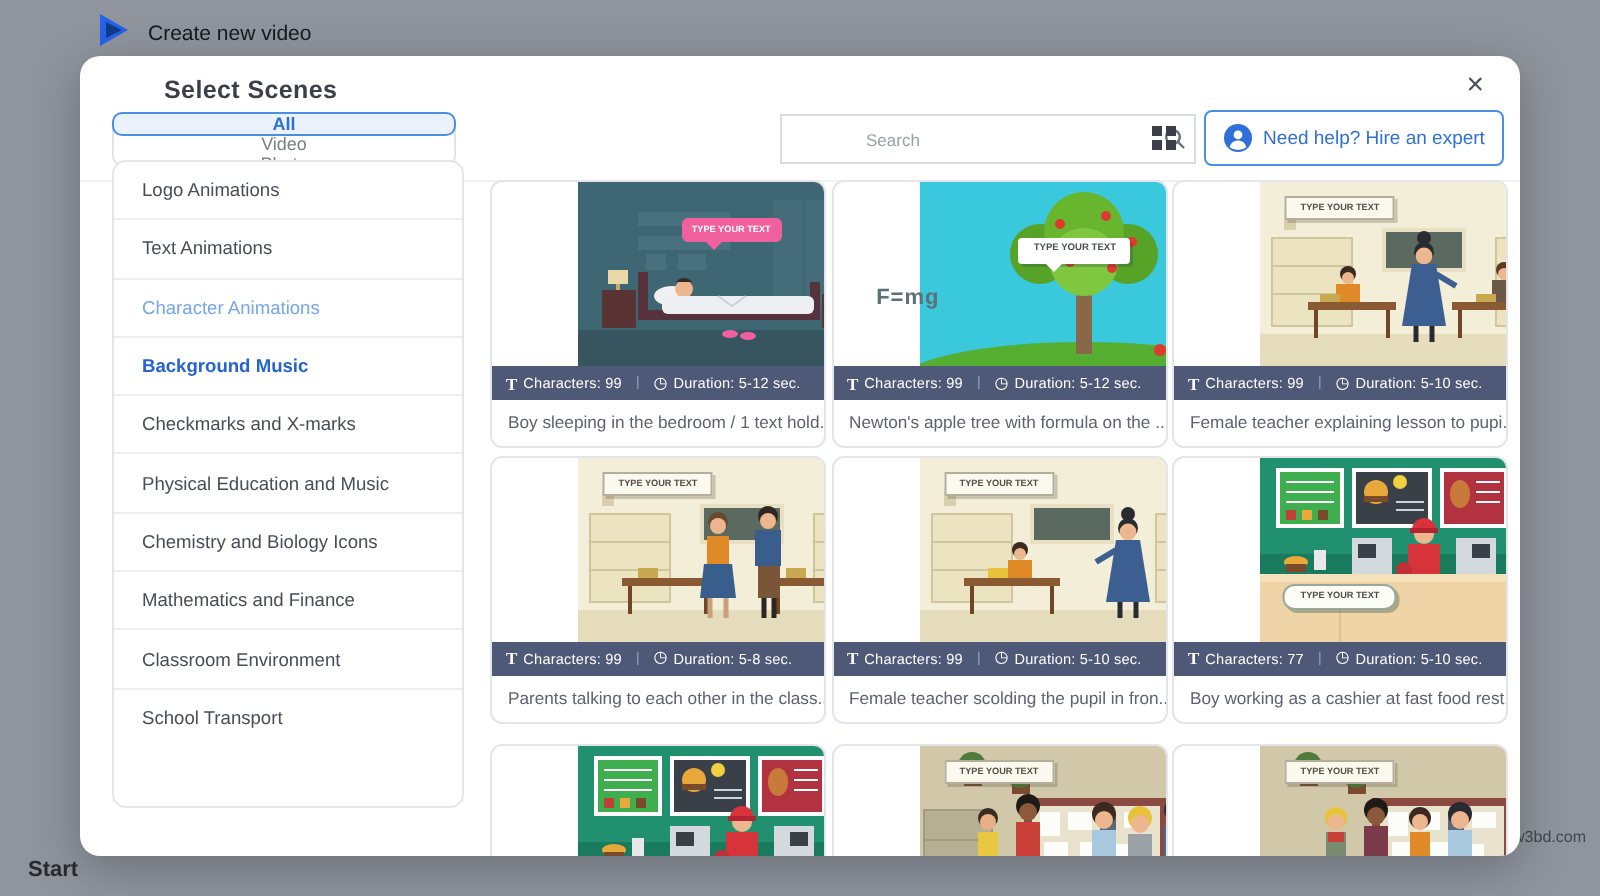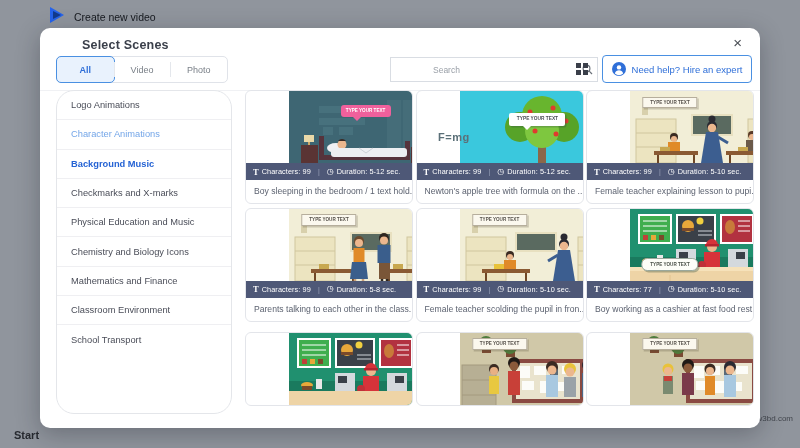--- a/index.html
+++ b/index.html
@@ -14,53 +14,53 @@
   .bg-start{position:absolute;left:14px;top:429px;font-size:11px;font-weight:bold;color:#272a30;}
   .watermark{position:absolute;right:7px;top:414px;font-size:8px;color:#42464d;}
 
   
   .modal{position:absolute;left:40px;top:28px;width:720px;height:400px;background:#fff;
          border-radius:10px;box-shadow:0 6px 24px rgba(20,24,34,.30);overflow:hidden;}
   .modal-title{position:absolute;left:42px;top:10px;font-size:12.5px;font-weight:bold;color:#3a3f4a;letter-spacing:.2px;}
   .close-x{position:absolute;right:14px;top:4px;font-size:15px;color:#4a4e55;cursor:pointer;padding:2px 4px;}
 
   .tabs{position:absolute;left:16px;top:28px;height:25px;width:170px;border:1px solid #e0e3e9;
-        border-radius:5px;display:flex;align-items:stretch;background:#fff;}
+        border-radius:5px;display:flex;align-items:stretch;background:#fff;flex-direction:column;}
   .tab{flex:1;display:flex;align-items:center;justify-content:center;font-size:9px;color:#7a8088;cursor:pointer;position:relative;}
   .tab.active{background:#e9f2fd;border:1px solid #4a90e2;border-radius:5px;color:#2f6fd8;font-weight:bold;margin:-1px;}
   .tab + .tab:not(.active)::before{content:"";position:absolute;left:0;top:5px;bottom:5px;width:1px;background:#e4e7ec;}
 
   .search-box{position:absolute;left:350px;top:29px;width:172px;height:23px;border:1px solid #d9dde3;
               display:flex;align-items:center;background:#fff;padding-left:34px;}
   .search-box input{flex:1;border:none;outline:none;font-size:8.5px;color:#4a4e55;padding:0 8px;
                     font-family:"Liberation Sans",sans-serif;background:transparent;}
   .search-box input::placeholder{color:#9aa0a8;}
   .search-ic{width:20px;display:flex;align-items:center;justify-content:center;cursor:pointer;}
 
   .grid-btn{position:absolute;left:532px;top:31px;width:20px;height:20px;display:flex;align-items:center;justify-content:center;cursor:pointer;}
   .help-btn{position:absolute;left:562px;top:27px;width:148px;height:26px;border:1px solid #4a90e2;border-radius:4px;
             display:flex;align-items:center;justify-content:center;gap:6px;color:#2f6fd8;font-size:9.5px;font-weight:normal;
             background:#fff;cursor:pointer;}
   .head-divider{position:absolute;left:0;right:0;top:62px;height:1px;background:#f0f1f4;}
 
   
-  .sidebar{position:absolute;left:16px;top:62px;width:174px;height:322px;border:1px solid #e4e6ea;border-radius:18px;
+  .sidebar{position:absolute;left:16px;top:52px;width:174px;height:322px;border:1px solid #e4e6ea;border-radius:7px;
            background:#fff;overflow:hidden;}
   .side-item{height:28.3px;display:flex;align-items:center;padding:0 14px;font-size:9.3px;color:#4a4d58;
              border-bottom:1px solid #efeff2;cursor:pointer;white-space:nowrap;}
   .side-item:last-child{border-bottom:none;}
   .side-item.link{color:#74a6e8;}
   .side-item.selected{color:#2563d4;font-weight:bold;}
 
   
   .grid{position:absolute;left:205px;top:62px;width:504px;height:338px;}
   .grow{display:flex;gap:2.5px;margin-bottom:3.5px;}
   .grow.last{margin-top:10px;}
   .card{width:166px;border:1px solid #e3e5ea;border-radius:6px;background:#fff;overflow:hidden;cursor:pointer;flex:none;}
-  .thumb{position:relative;height:72px;overflow:hidden;padding-left:43px;}
+  .thumb{position:relative;height:92px;overflow:hidden;padding-left:43px;}
   .thumb svg{display:block;}
   .meta{height:17px;background:#4e5877;display:flex;align-items:center;padding:0 7px;gap:3px;color:#fff;white-space:nowrap;}
   .mt{font-family:"Liberation Serif",serif;font-weight:bold;font-size:8.5px;}
   .mv{font-size:7.3px;letter-spacing:.1px;}
   .md{font-size:7px;color:#9aa2ba;margin:0 4px;}
   .mc{font-size:8px;line-height:1;}
   .cap{padding:6px 8px 7px 8px;font-size:8.6px;color:#5c6270;white-space:nowrap;overflow:hidden;}
 
   
   .lbl{position:absolute;font-weight:bold;text-align:center;line-height:1.25;}
@@ -125,20 +125,21 @@
         <circle cx="7" cy="5.4" r="2.2" fill="#fff"></circle>
         <path d="M2.8 11.6c.6-2.3 2.3-3.3 4.2-3.3s3.6 1 4.2 3.3a7 7 0 0 1-8.4 0z" fill="#fff"></path>
       </svg>
       <span>Need help? Hire an expert</span>
     </div>
 
     <div class="head-divider"></div>
 
     <div class="sidebar">
       <div class="side-item">Logo Animations</div>
+      <div class="side-item">Text Animations</div>
       <div class="side-item link">Character Animations</div>
       <div class="side-item selected">Background Music</div>
       <div class="side-item">Checkmarks and X-marks</div>
       <div class="side-item">Physical Education and Music</div>
       <div class="side-item">Chemistry and Biology Icons</div>
       <div class="side-item">Mathematics and Finance</div>
       <div class="side-item">Classroom Environment</div>
       <div class="side-item">School Transport</div>
     </div>
 

